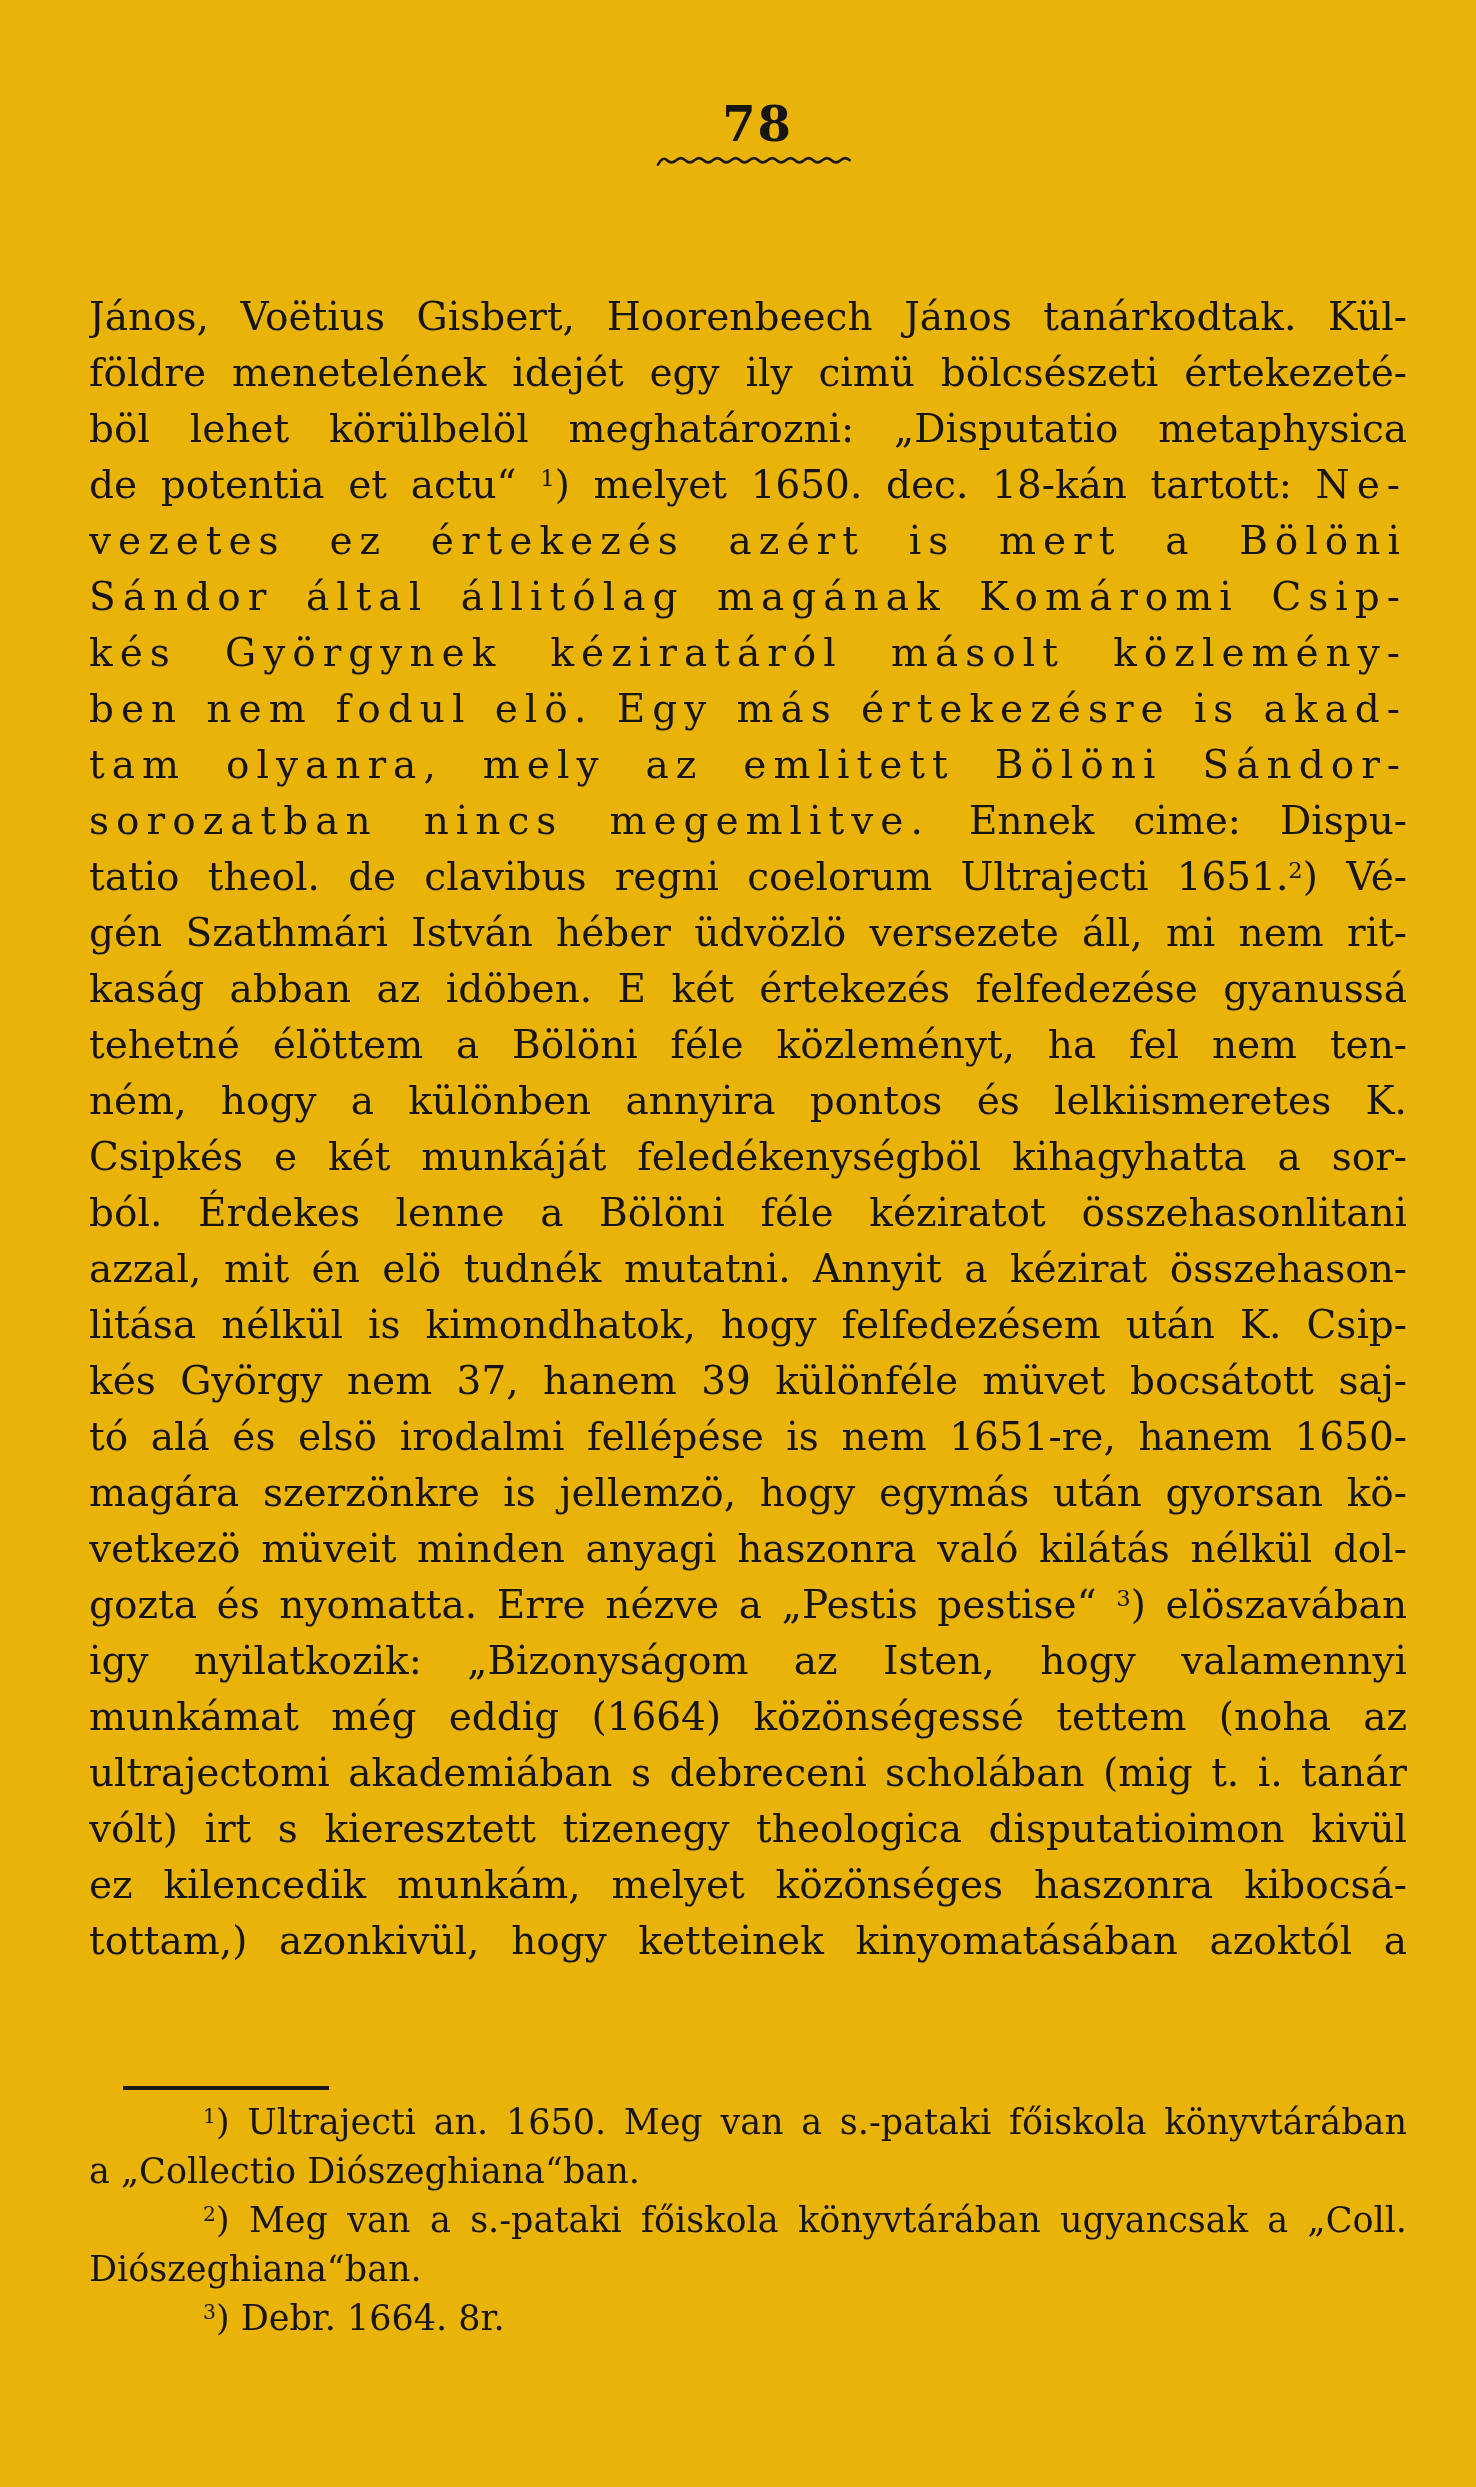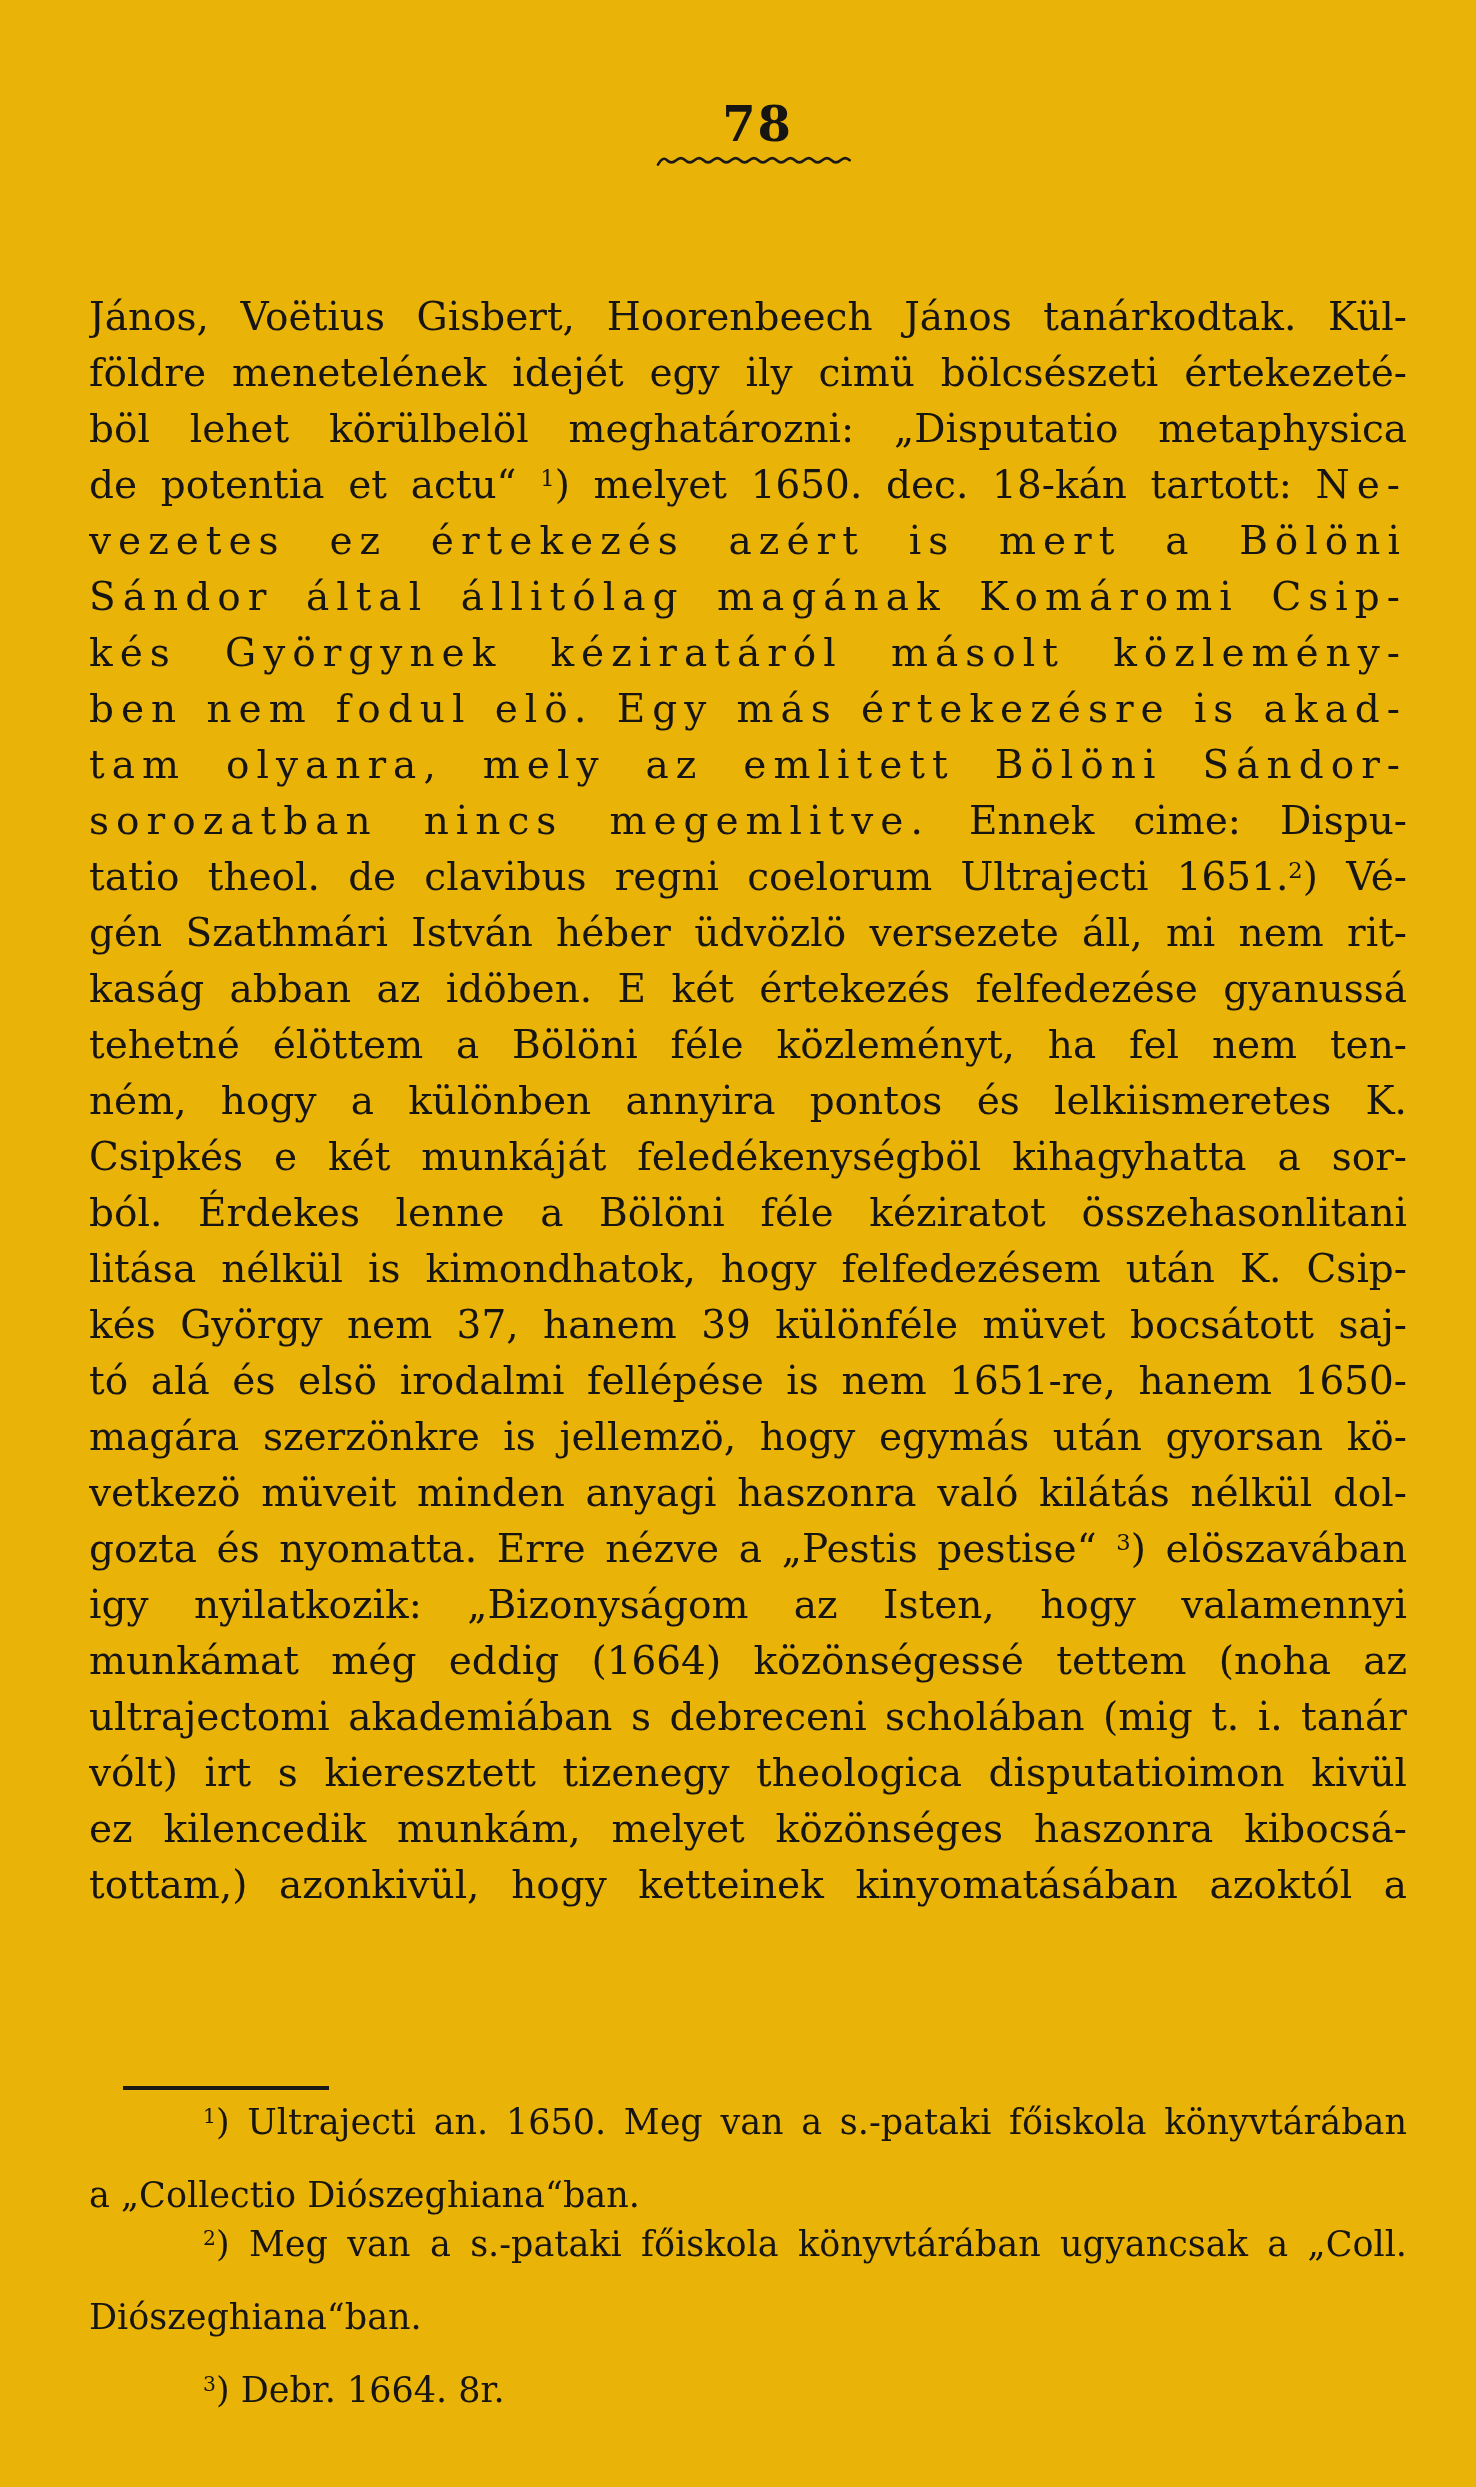--- a/index.html
+++ b/index.html
@@ -46,21 +46,21 @@
     position:absolute;
     top:2086px;left:123px;
     width:206px;height:0;
     border-top:4.8px solid #1b1916;
   }
   .tline{
     height:var(--lh);
     overflow:hidden;
   }
   .jline{ text-align:justify; text-align-last:justify; }
-  .lline{ text-align:left;margin-top:24px; }
+  .lline{ text-align:left; }
   .indent{ text-indent:114px; }
   .sp{ letter-spacing:0.18em; }
   .sup{
     font-size:0.58em;
     position:relative;
     top:-0.55em;
     letter-spacing:normal;
   }
 </style>
 </head>
@@ -85,20 +85,21 @@
       <div class="tline jline"><span class="sp">ben nem fodul elö. Egy más értekezésre is akad-</span></div>
       <div class="tline jline"><span class="sp">tam olyanra, mely az emlitett Bölöni Sándor-</span></div>
       <div class="tline jline"><span class="sp">sorozatban nincs megemlitve.</span><span> Ennek cime: Dispu-</span></div>
       <div class="tline jline"><span>tatio theol. de clavibus regni coelorum Ultrajecti 1651.</span><span class="sup">2</span><span>) Vé-</span></div>
       <div class="tline jline"><span>gén Szathmári István héber üdvözlö versezete áll, mi nem rit-</span></div>
       <div class="tline jline"><span>kaság abban az idöben. E két értekezés felfedezése gyanussá</span></div>
       <div class="tline jline"><span>tehetné élöttem a Bölöni féle közleményt, ha fel nem ten-</span></div>
       <div class="tline jline"><span>ném, hogy a különben annyira pontos és lelkiismeretes K.</span></div>
       <div class="tline jline"><span>Csipkés e két munkáját feledékenységböl kihagyhatta a sor-</span></div>
       <div class="tline jline"><span>ból. Érdekes lenne a Bölöni féle kéziratot összehasonlitani</span></div>
+      <div class="tline jline"><span>azzal, mit én elö tudnék mutatni. Annyit a kézirat összehason-</span></div>
       <div class="tline jline"><span>litása nélkül is kimondhatok, hogy felfedezésem után K. Csip-</span></div>
       <div class="tline jline"><span>kés György nem 37, hanem 39 különféle müvet bocsátott saj-</span></div>
       <div class="tline jline"><span>tó alá és elsö irodalmi fellépése is nem 1651-re, hanem 1650-</span></div>
       <div class="tline jline"><span>magára szerzönkre is jellemzö, hogy egymás után gyorsan kö-</span></div>
       <div class="tline jline"><span>vetkezö müveit minden anyagi haszonra való kilátás nélkül dol-</span></div>
       <div class="tline jline"><span>gozta és nyomatta. Erre nézve a „Pestis pestise“ </span><span class="sup">3</span><span>) elöszavában</span></div>
       <div class="tline jline"><span>igy nyilatkozik: „Bizonyságom az Isten, hogy valamennyi</span></div>
       <div class="tline jline"><span>munkámat még eddig (1664) közönségessé tettem (noha az</span></div>
       <div class="tline jline"><span>ultrajectomi akademiában s debreceni scholában (mig t. i. tanár</span></div>
       <div class="tline jline"><span>vólt) irt s kieresztett tizenegy theologica disputatioimon kivül</span></div>

